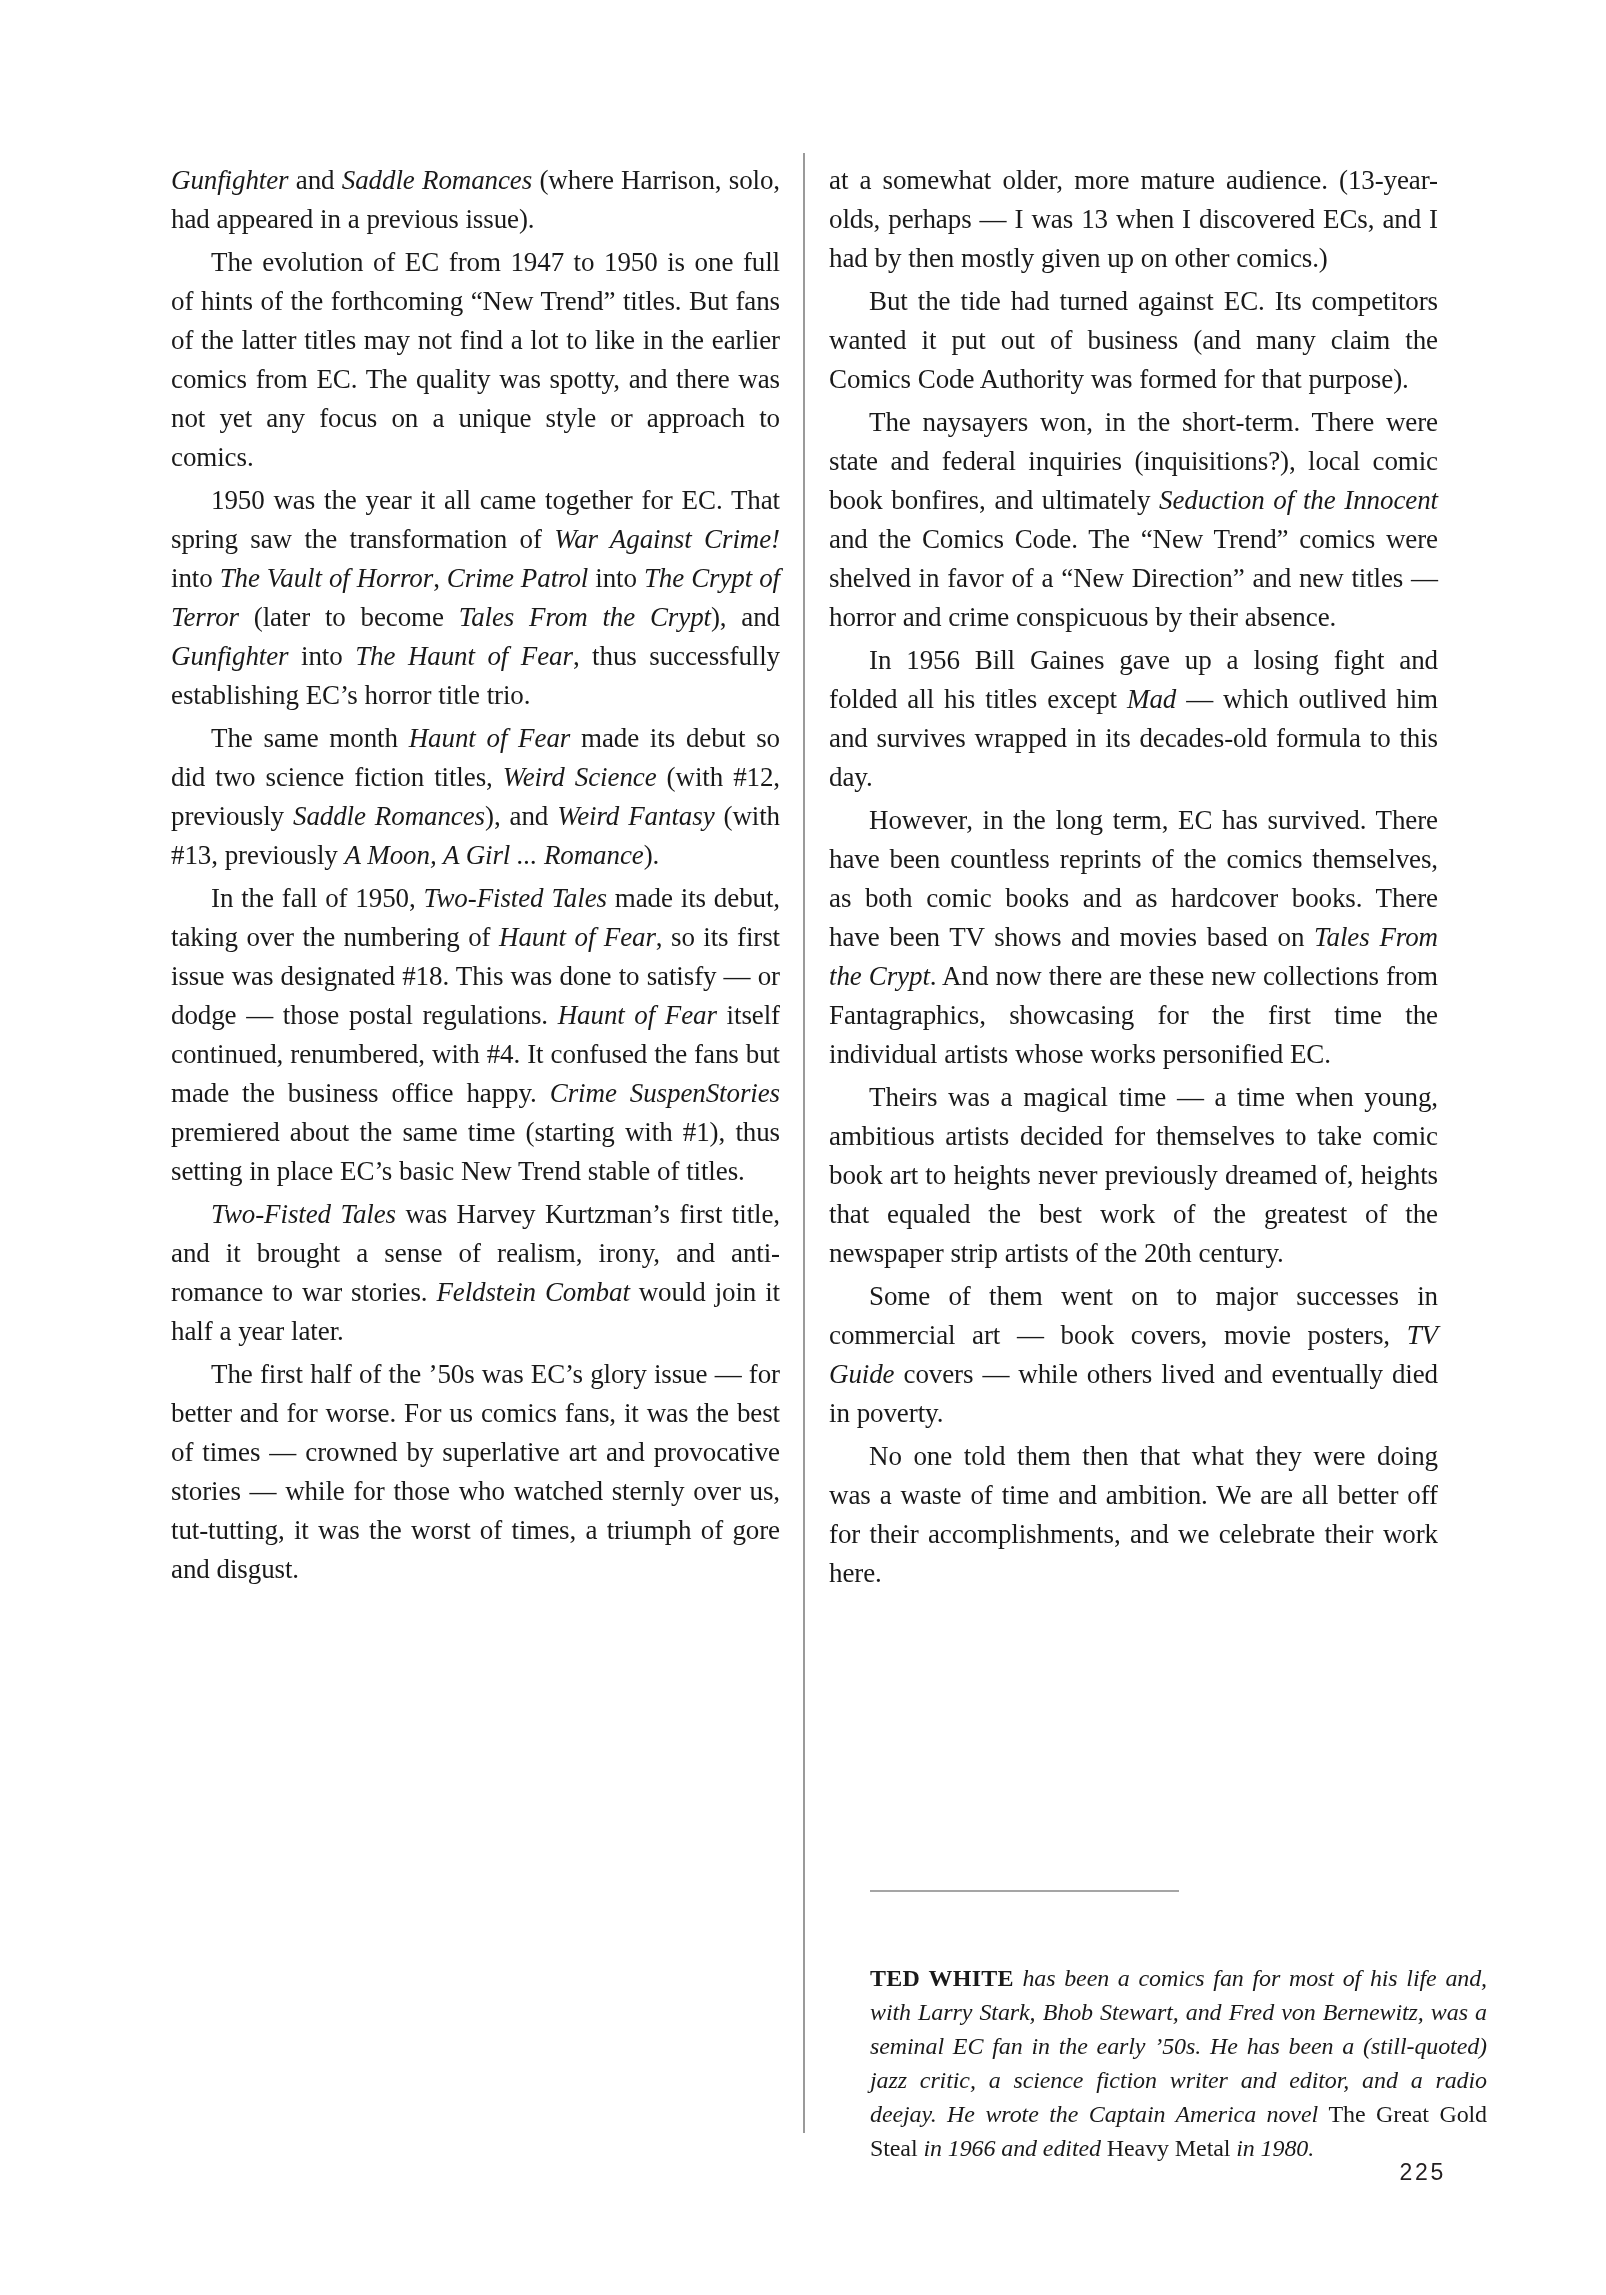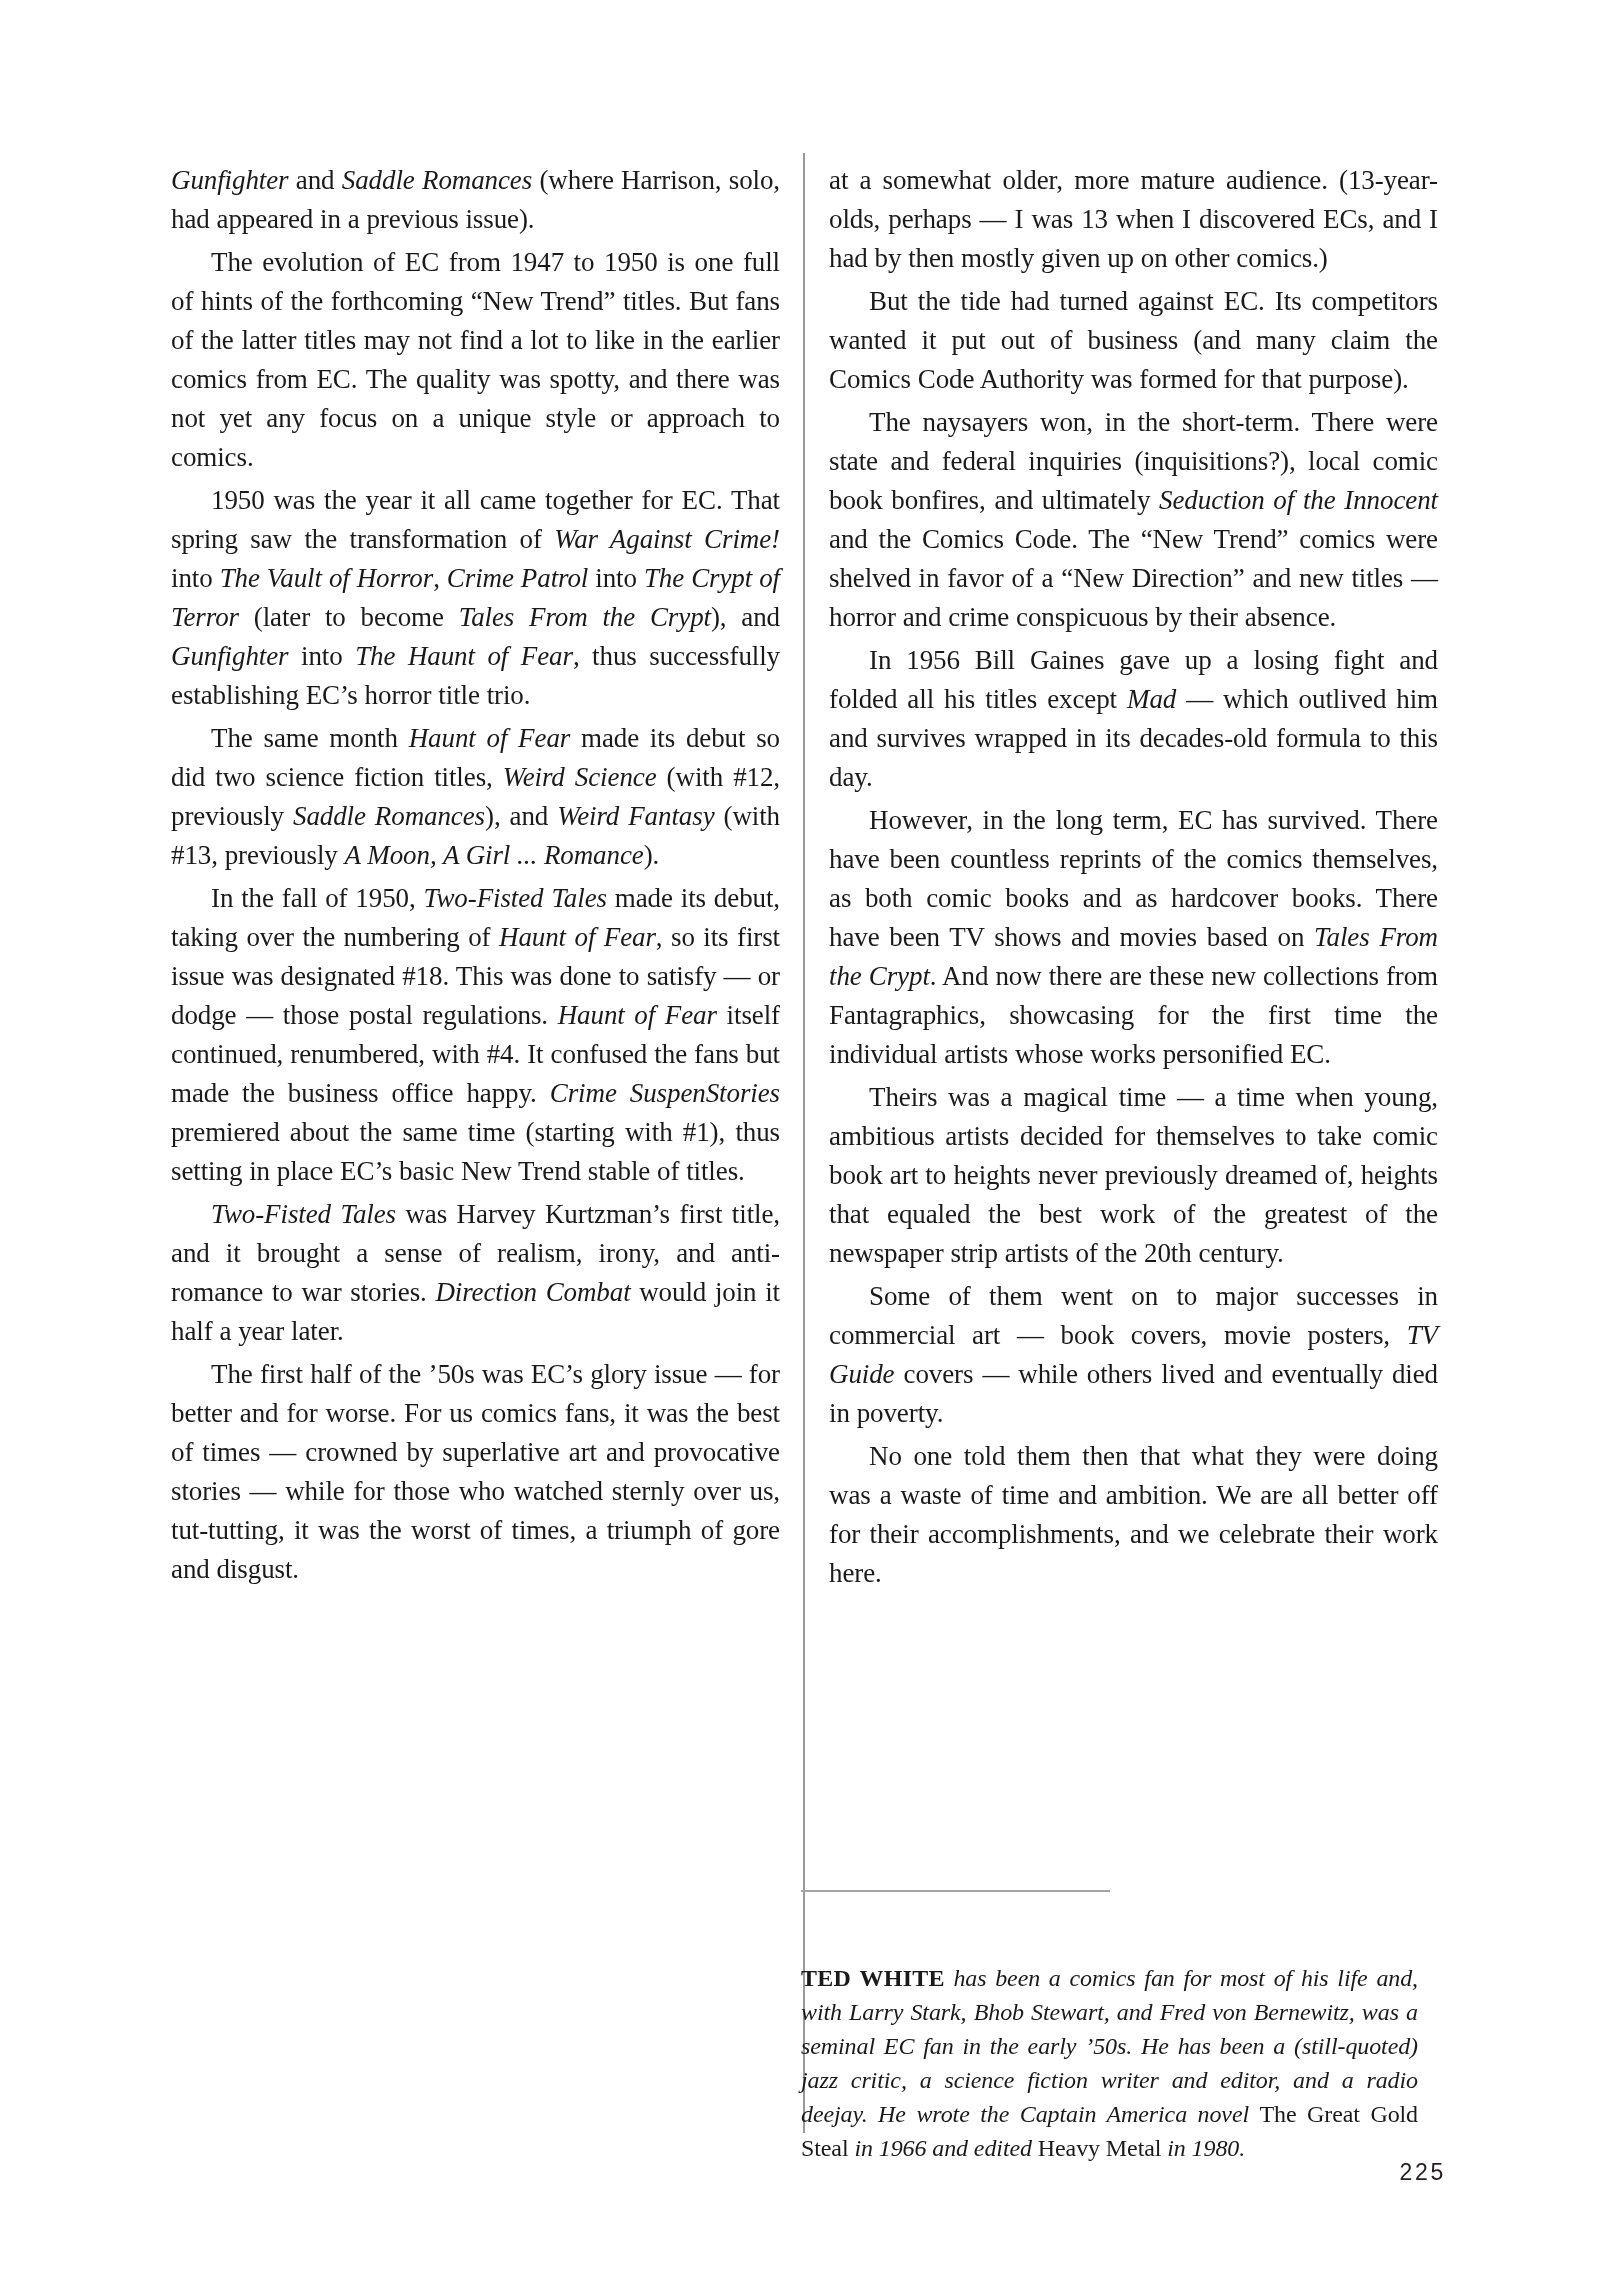--- a/index.html
+++ b/index.html
@@ -47,21 +47,21 @@
     hyphens: none;
   }
   .body-text p + p {
     text-indent: 40px;
   }
   .body-text p.noindent { text-indent: 0; }
 
   
   .bio-wrap {
     position: absolute;
-    left: 801px;
+    left: 870px;
     top: 1890px;
     width: 617px;
   }
   .bio-rule {
     width: 309px;
     height: 2.3px;
     background: #a5a5a5;
     margin: 0 0 69px 0;
   }
   .bio-text {
@@ -97,21 +97,21 @@
 <div class="page">
 
   <div class="col-rule"></div>
 
   <div class="col col-left body-text">
       <p class="noindent"><span style="font-style: italic;">Gunfighter</span><span> and </span><span style="font-style: italic;">Saddle Romances</span><span> (where Harrison, solo, had appeared in a previous issue).</span></p>
       <p><span>The evolution of EC from 1947 to 1950 is one full of hints of the forthcoming “New Trend” titles. But fans of the latter titles may not find a lot to like in the earlier comics from EC. The quality was spotty, and there was not yet any focus on a unique style or approach to comics.</span></p>
       <p><span>1950 was the year it all came together for EC. That spring saw the transformation of </span><span style="font-style: italic;">War Against Crime!</span><span> into </span><span style="font-style: italic;">The Vault of Horror</span><span>, </span><span style="font-style: italic;">Crime Patrol</span><span> into </span><span style="font-style: italic;">The Crypt of Terror</span><span> (later to become </span><span style="font-style: italic;">Tales From the Crypt</span><span>), and </span><span style="font-style: italic;">Gunfighter</span><span> into </span><span style="font-style: italic;">The Haunt of Fear</span><span>, thus successfully establishing EC’s horror title trio.</span></p>
       <p><span>The same month </span><span style="font-style: italic;">Haunt of Fear</span><span> made its debut so did two science fiction titles, </span><span style="font-style: italic;">Weird Science</span><span> (with #12, previously </span><span style="font-style: italic;">Saddle Romances</span><span>), and </span><span style="font-style: italic;">Weird Fantasy</span><span> (with #13, previously </span><span style="font-style: italic;">A Moon, A Girl ... Romance</span><span>).</span></p>
       <p><span>In the fall of 1950, </span><span style="font-style: italic;">Two-Fisted Tales</span><span> made its debut, taking over the numbering of </span><span style="font-style: italic;">Haunt of Fear</span><span>, so its first issue was designated #18. This was done to satisfy — or dodge — those postal regulations. </span><span style="font-style: italic;">Haunt of Fear</span><span> itself continued, renumbered, with #4. It confused the fans but made the business office happy. </span><span style="font-style: italic;">Crime SuspenStories</span><span> premiered about the same time (starting with #1), thus setting in place EC’s basic New Trend stable of titles.</span></p>
-      <p><span style="font-style: italic;">Two-Fisted Tales</span><span> was Harvey Kurtzman’s first title, and it brought a sense of realism, irony, and anti-romance to war stories. </span><span style="font-style: italic;">Direction Combat</span><span> would join it half a year later.</span></p>
+      <p><span style="font-style: italic;">Two-Fisted Tales</span><span> was Harvey Kurtzman’s first title, and it brought a sense of realism, irony, and anti-romance to war stories. </span><span style="font-style: italic;">Feldstein Combat</span><span> would join it half a year later.</span></p>
       <p><span>The first half of the ’50s was EC’s glory issue — for better and for worse. For us comics fans, it was the best of times — crowned by superlative art and provocative stories — while for those who watched sternly over us, tut-tutting, it was the worst of times, a triumph of gore and disgust.</span></p>
     </div>
 
   <div class="col col-right body-text">
       <p class="noindent"><span>at a somewhat older, more mature audience. (13-year-olds, perhaps — I was 13 when I discovered ECs, and I had by then mostly given up on other comics.)</span></p>
       <p><span>But the tide had turned against EC. Its competitors wanted it put out of business (and many claim the Comics Code Authority was formed for that purpose).</span></p>
       <p><span>The naysayers won, in the short-term. There were state and federal inquiries (inquisitions?), local comic book bonfires, and ultimately </span><span style="font-style: italic;">Seduction of the Innocent</span><span> and the Comics Code. The “New Trend” comics were shelved in favor of a “New Direction” and new titles — horror and crime conspicuous by their absence.</span></p>
       <p><span>In 1956 Bill Gaines gave up a losing fight and folded all his titles except </span><span style="font-style: italic;">Mad</span><span> — which outlived him and survives wrapped in its decades-old formula to this day.</span></p>
       <p><span>However, in the long term, EC has survived. There have been countless reprints of the comics themselves, as both comic books and as hardcover books. There have been TV shows and movies based on </span><span style="font-style: italic;">Tales From the Crypt</span><span>. And now there are these new collections from Fantagraphics, showcasing for the first time the individual artists whose works personified EC.</span></p>
       <p><span>Theirs was a magical time — a time when young, ambitious artists decided for themselves to take comic book art to heights never previously dreamed of, heights that equaled the best work of the greatest of the newspaper strip artists of the 20th century.</span></p>

